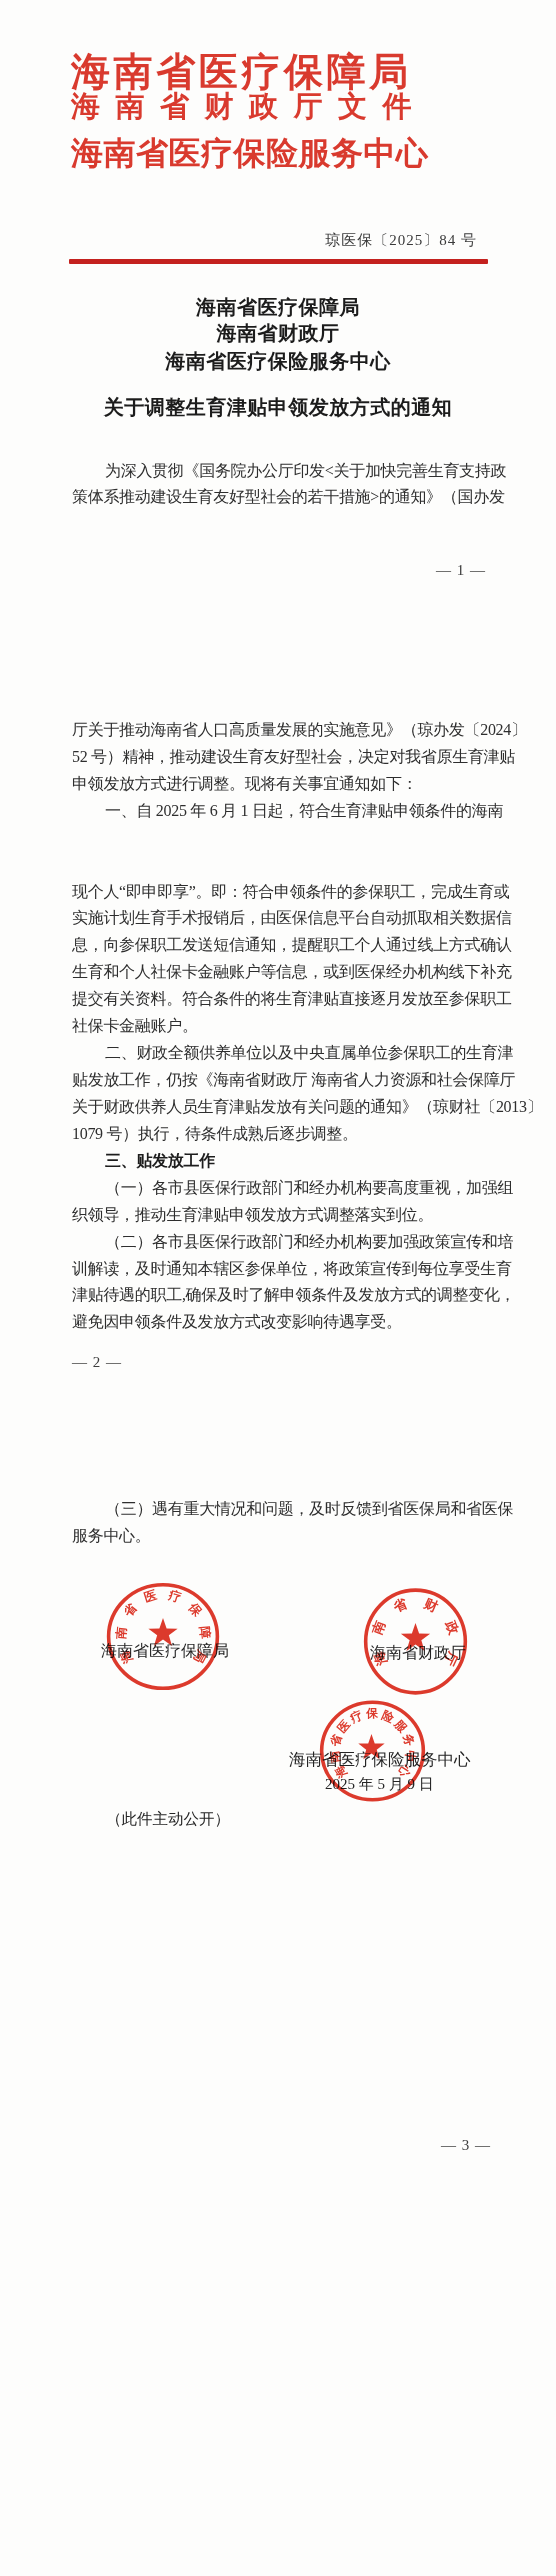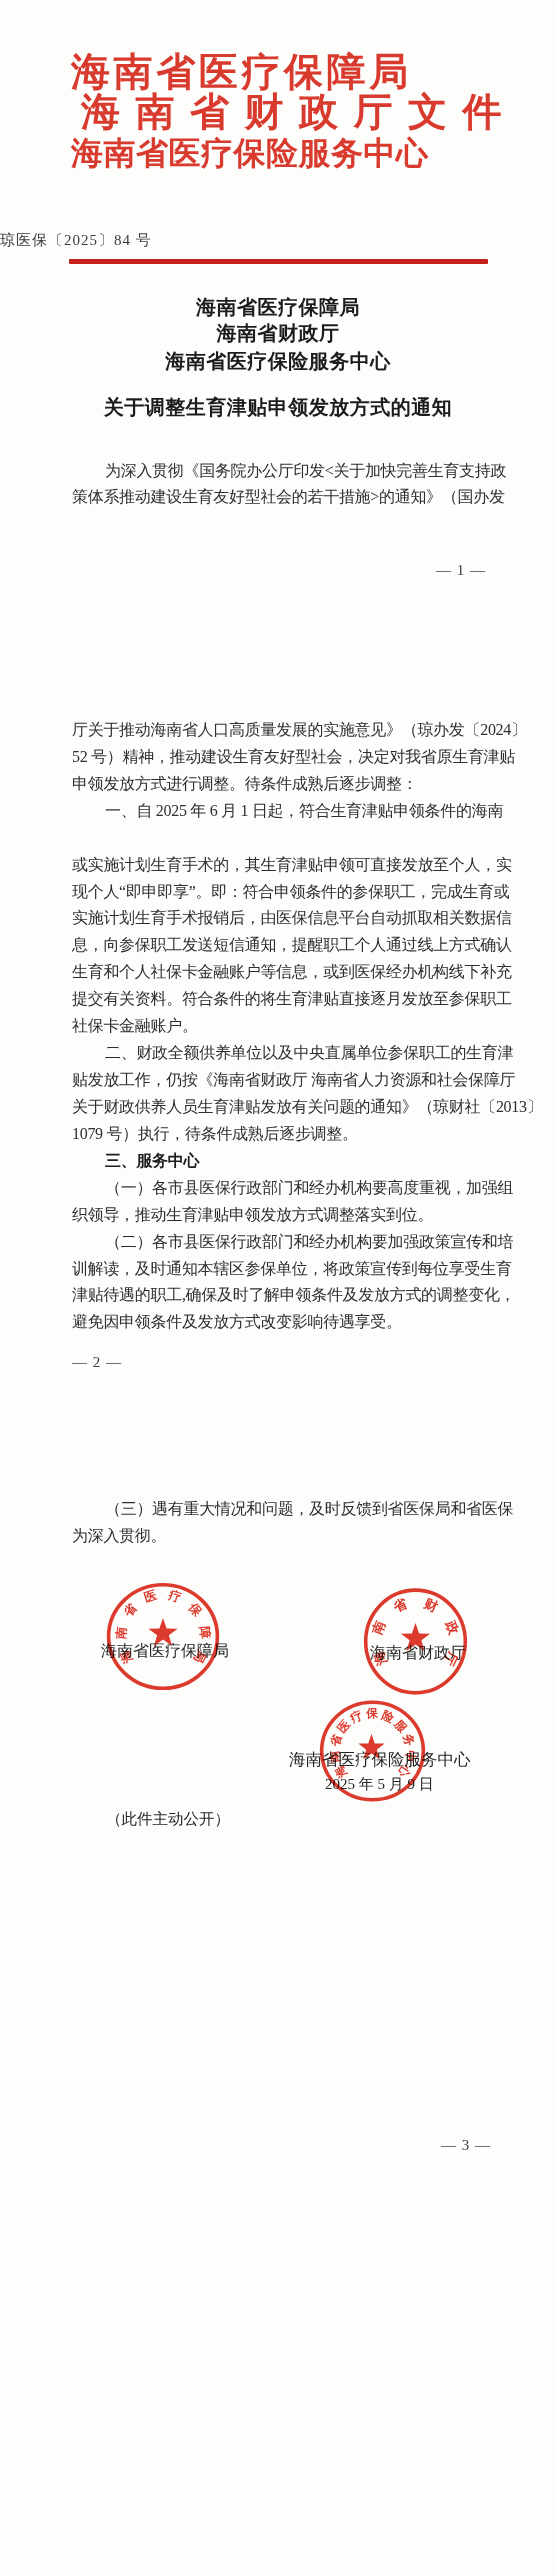--- a/index.html
+++ b/index.html
@@ -9,23 +9,23 @@
     margin:0 auto;
     background:#fdfdfc;
     overflow:hidden;
     font-family:"Liberation Serif","DejaVu Serif",serif;
     color:#2f2f2f;
   }
   .abs{position:absolute;white-space:nowrap;line-height:1;}
   
   .hdr{color:#d93a2e;font-weight:bold;}
   .hdr1{top:52px;left:71px;font-size:39px;letter-spacing:3.6px;}
-  .hdr2{top:92px;left:81px;font-size:39px;letter-spacing:15.5px;}
+  .hdr2{top:92px;left:71px;font-size:29px;letter-spacing:15.5px;}
   .hdr3{top:137px;left:71px;font-size:32px;letter-spacing:0.5px;}
-  .docnum{top:233px;left:0;width:453px;text-align:left;font-size:15px;color:#3a3a3a;letter-spacing:1px;}
+  .docnum{top:233px;left:0;width:453px;text-align:right;font-size:15px;color:#3a3a3a;letter-spacing:1px;padding-left:24px;}
   .redrule{top:259px;left:69px;width:419px;height:4.6px;background:#c4211e;border-radius:1px;}
   
   .title{left:0;width:556px;text-align:center;font-size:20px;font-weight:bold;color:#1c1c1c;letter-spacing:0.5px;}
   .t1{top:297px;} .t2{top:323px;} .t3{top:351px;} .t4{top:397px;}
   
   .bl{left:72px;font-size:16px;letter-spacing:-0.3px;color:#2e2e2e;}
   .ind{padding-left:33px;}
   .bold{font-weight:bold;color:#1d1d1d;}
   .pgmark{font-size:15px;color:#3c3c3c;letter-spacing:1px;}
   
@@ -48,44 +48,43 @@
   <div class="abs title t2">海南省财政厅</div>
   <div class="abs title t3">海南省医疗保险服务中心</div>
   <div class="abs title t4">关于调整生育津贴申领发放方式的通知</div>
 
   <div class="abs bl ind" style="top:463px">为深入贯彻《国务院办公厅印发&lt;关于加快完善生育支持政</div>
   <div class="abs bl" style="top:489px">策体系推动建设生育友好型社会的若干措施&gt;的通知》（国办发</div>
   <div class="abs pgmark" style="top:563px;right:70px">— 1 —</div>
 
   <div class="abs bl" style="top:722px">厅关于推动海南省人口高质量发展的实施意见》（琼办发〔2024〕</div>
   <div class="abs bl" style="top:749px">52 号）精神，推动建设生育友好型社会，决定对我省原生育津贴</div>
-  <div class="abs bl" style="top:776px">申领发放方式进行调整。待条件成熟后逐步调整：</div>
+  <div class="abs bl" style="top:776px">申领发放方式进行调整。现将有关事宜通知如下：</div>
   <div class="abs bl ind" style="top:803px">一、自 2025 年 6 月 1 日起，符合生育津贴申领条件的海南</div>
-  <div class="abs bl" style="top:857px">或实施计划生育手术的，其生育津贴申领可直接发放至个人，实</div>
   <div class="abs bl" style="top:884px">现个人“即申即享”。即：符合申领条件的参保职工，完成生育或</div>
   <div class="abs bl" style="top:910px">实施计划生育手术报销后，由医保信息平台自动抓取相关数据信</div>
   <div class="abs bl" style="top:937px">息，向参保职工发送短信通知，提醒职工个人通过线上方式确认</div>
   <div class="abs bl" style="top:964px">生育和个人社保卡金融账户等信息，或到医保经办机构线下补充</div>
   <div class="abs bl" style="top:991px">提交有关资料。符合条件的将生育津贴直接逐月发放至参保职工</div>
   <div class="abs bl" style="top:1018px">社保卡金融账户。</div>
   <div class="abs bl ind" style="top:1045px">二、财政全额供养单位以及中央直属单位参保职工的生育津</div>
   <div class="abs bl" style="top:1072px">贴发放工作，仍按《海南省财政厅 海南省人力资源和社会保障厅</div>
   <div class="abs bl" style="top:1099px">关于财政供养人员生育津贴发放有关问题的通知》（琼财社〔2013〕</div>
   <div class="abs bl" style="top:1126px">1079 号）执行，待条件成熟后逐步调整。</div>
-  <div class="abs bl ind bold" style="top:1153px">三、服务中心</div>
+  <div class="abs bl ind bold" style="top:1153px">三、贴发放工作</div>
   <div class="abs bl ind" style="top:1180px">（一）各市县医保行政部门和经办机构要高度重视，加强组</div>
   <div class="abs bl" style="top:1207px">织领导，推动生育津贴申领发放方式调整落实到位。</div>
   <div class="abs bl ind" style="top:1234px">（二）各市县医保行政部门和经办机构要加强政策宣传和培</div>
   <div class="abs bl" style="top:1261px">训解读，及时通知本辖区参保单位，将政策宣传到每位享受生育</div>
   <div class="abs bl" style="top:1287px">津贴待遇的职工,确保及时了解申领条件及发放方式的调整变化，</div>
   <div class="abs bl" style="top:1314px">避免因申领条件及发放方式改变影响待遇享受。</div>
   <div class="abs pgmark" style="top:1355px;left:72px">— 2 —</div>
 
   <div class="abs bl ind" style="top:1501px">（三）遇有重大情况和问题，及时反馈到省医保局和省医保</div>
-  <div class="abs bl" style="top:1528px">为深入贯彻。</div>
+  <div class="abs bl" style="top:1528px">服务中心。</div>
 
   <div class="abs sig" style="top:1643px;left:101px">海南省医疗保障局</div>
   <div class="abs sig" style="top:1645px;left:370px">海南省财政厅</div>
   <div class="abs sig" style="top:1752px;left:289px;font-size:16.5px">海南省医疗保险服务中心</div>
   <div class="abs sig" style="top:1777px;left:325px;font-size:15px">2025 年 5 月 9 日</div>
   <div class="abs sig" style="top:1811px;left:106px;font-size:15.5px">（此件主动公开）</div>
 
   <svg class="seal" style="left:104px;top:1580px" width="118" height="113" viewBox="0 0 230 220">
     <ellipse cx="115" cy="110" rx="106" ry="101" fill="none" stroke="#dc2b1c" stroke-width="7"></ellipse>
     <polygon fill="#dc2b1c" transform="translate(115,104)" points="0,-30 7.05,-9.7 28.5,-9.3 11.4,3.7 17.6,24.3 0,12 -17.6,24.3 -11.4,3.7 -28.5,-9.3 -7.05,-9.7"></polygon>

